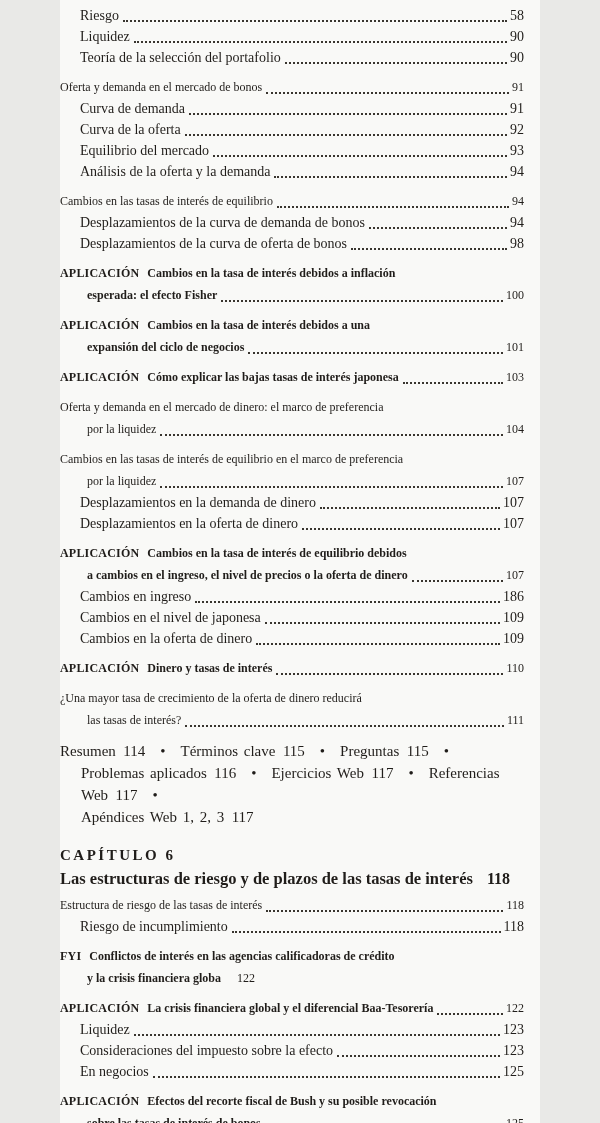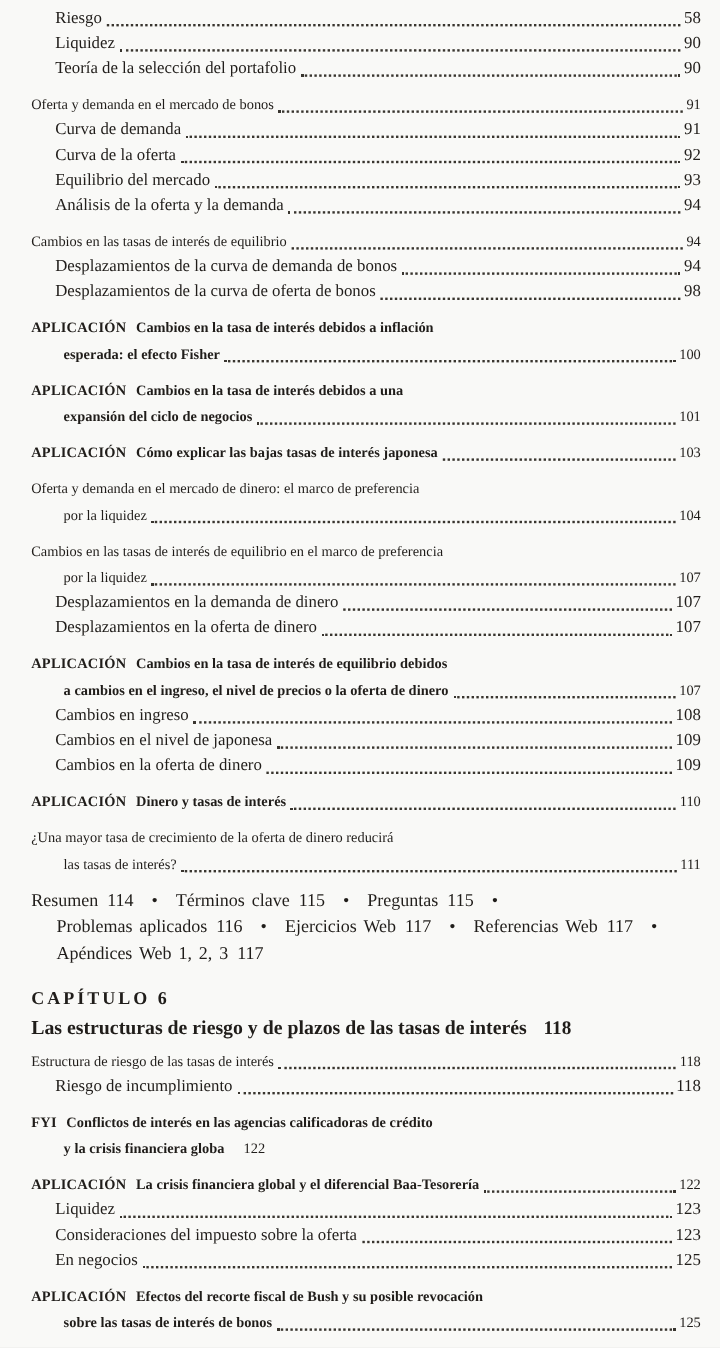--- a/index.html
+++ b/index.html
@@ -3,27 +3,27 @@
 <meta charset="utf-8">
 <style>
   html,body{margin:0;padding:0;}
   body{
     background:#e9e9e7;
     font-family:"Liberation Serif","DejaVu Serif",serif;
     -webkit-font-smoothing:antialiased;
   }
   .page{
     position:relative;
-    width:600px;height:1123px;
+    width:480px;height:1123px;
     margin:0 auto;
     background:#f9f9f7;
     color:#201d1a;
     overflow:hidden;
     box-sizing:border-box;
-    padding:5px 16px 0 26px;
+    padding:5px 16px 0 0;
   }
   
   .entry{margin:0;}
   .entry.gap{margin-top:8px;}
   .line{display:flex;align-items:baseline;line-height:22px;font-size:12px;}
   .entry.sub .line{padding-left:20px;font-size:14px;line-height:21px;}
   .line.cont{padding-left:27px;align-items:center;}
   .prefix{font-weight:bold;padding-right:8px;white-space:nowrap;letter-spacing:.2px;}
   .entry.app .txt,.entry.fyi .txt{font-weight:600;}
   .txt{white-space:nowrap;}
@@ -201,21 +201,21 @@
         <div class="line cont">
           <span class="txt">a cambios en el ingreso, el nivel de precios o la oferta de dinero</span>
           <span class="fill"></span>
           <span class="pg">107</span>
         </div>
       </div>
       <div class="entry sub">
         <div class="line">
           <span class="txt">Cambios en ingreso</span>
           <span class="fill"></span>
-          <span class="pg">108</span>
+          <span class="pg">186</span>
         </div>
       </div>
       <div class="entry sub">
         <div class="line">
           <span class="txt">Cambios en el nivel de japonesa</span>
           <span class="fill"></span>
           <span class="pg">109</span>
         </div>
       </div>
       <div class="entry sub">
@@ -289,21 +289,21 @@
       </div>
       <div class="entry sub">
         <div class="line">
           <span class="txt">Liquidez</span>
           <span class="fill"></span>
           <span class="pg">123</span>
         </div>
       </div>
       <div class="entry sub">
         <div class="line">
-          <span class="txt">Consideraciones del impuesto sobre la oferta</span>
+          <span class="txt">Consideraciones del impuesto sobre la efecto</span>
           <span class="fill"></span>
           <span class="pg">123</span>
         </div>
       </div>
       <div class="entry sub">
         <div class="line">
           <span class="txt">En negocios</span>
           <span class="fill"></span>
           <span class="pg">125</span>
         </div>

